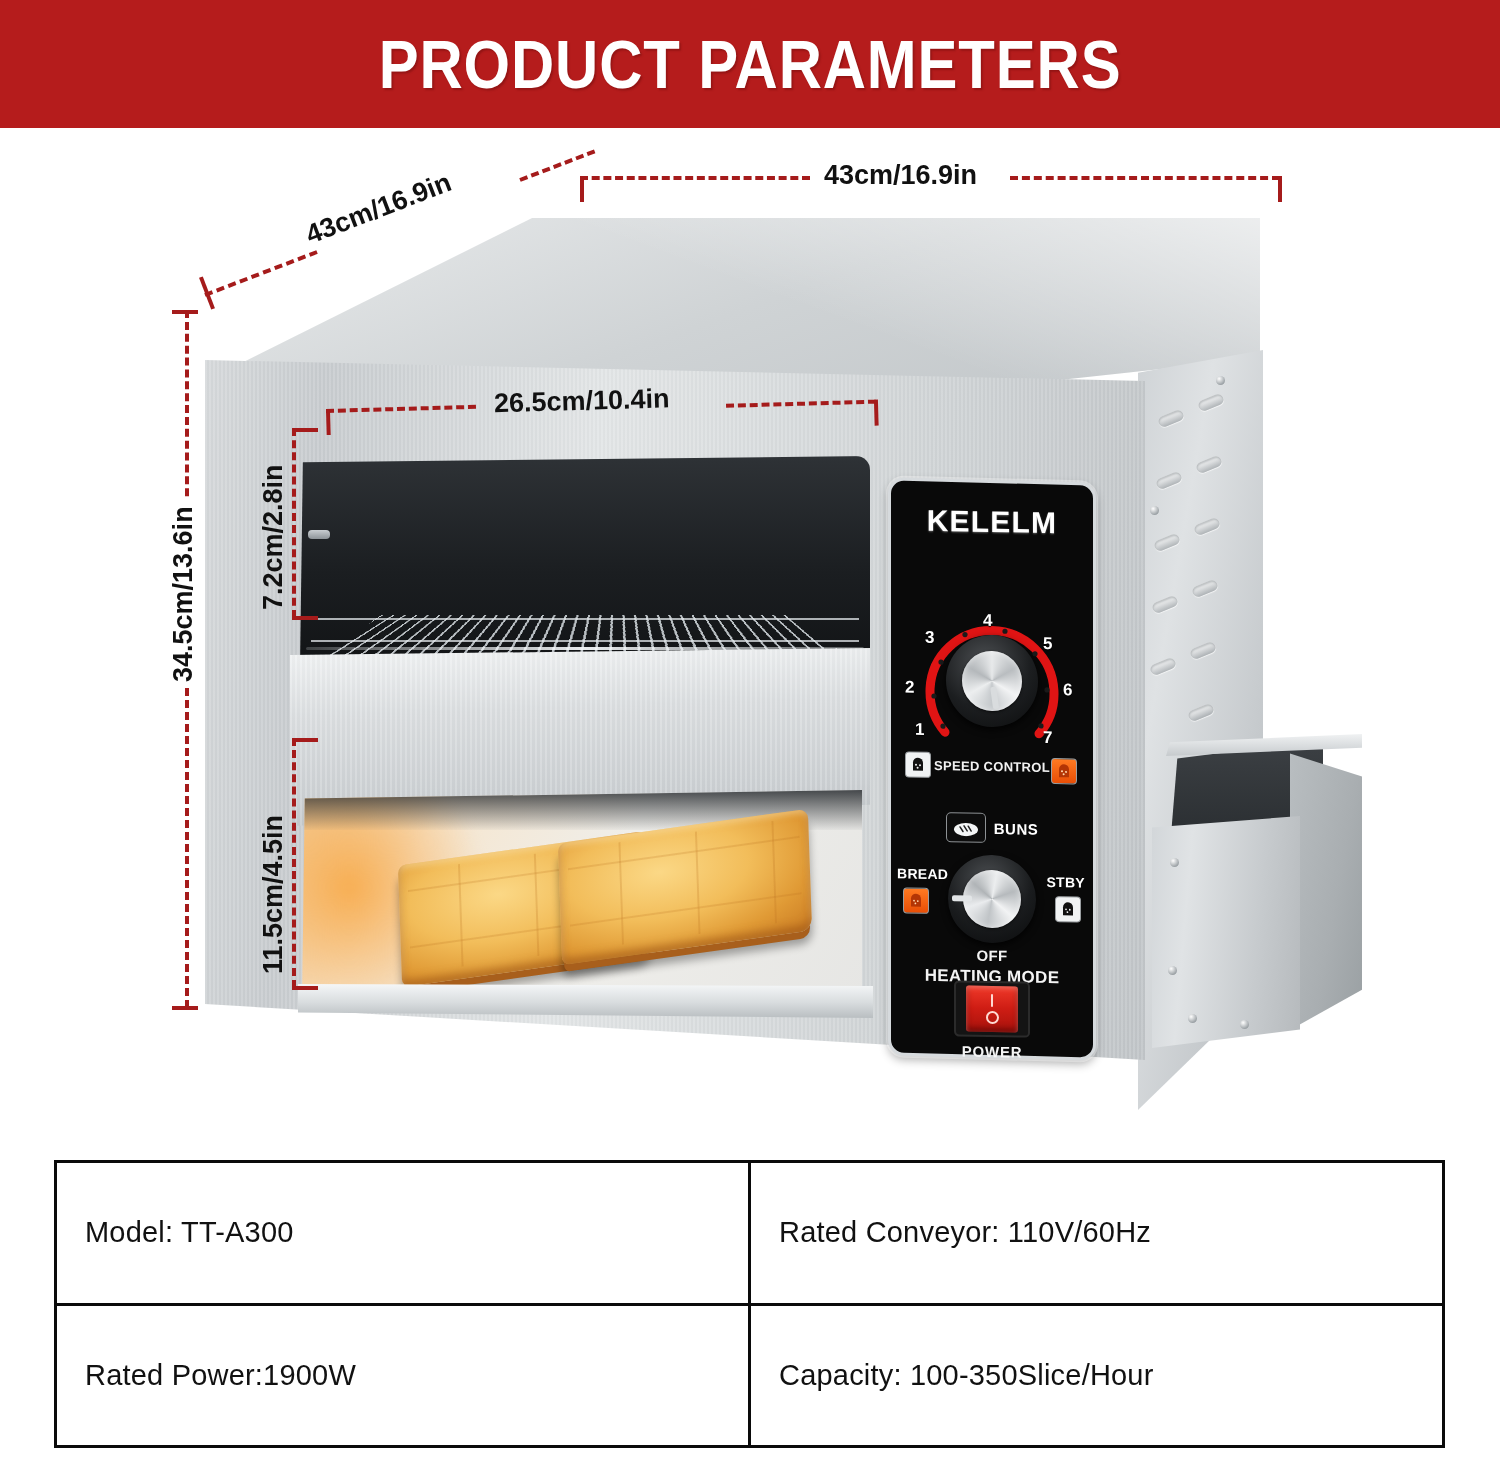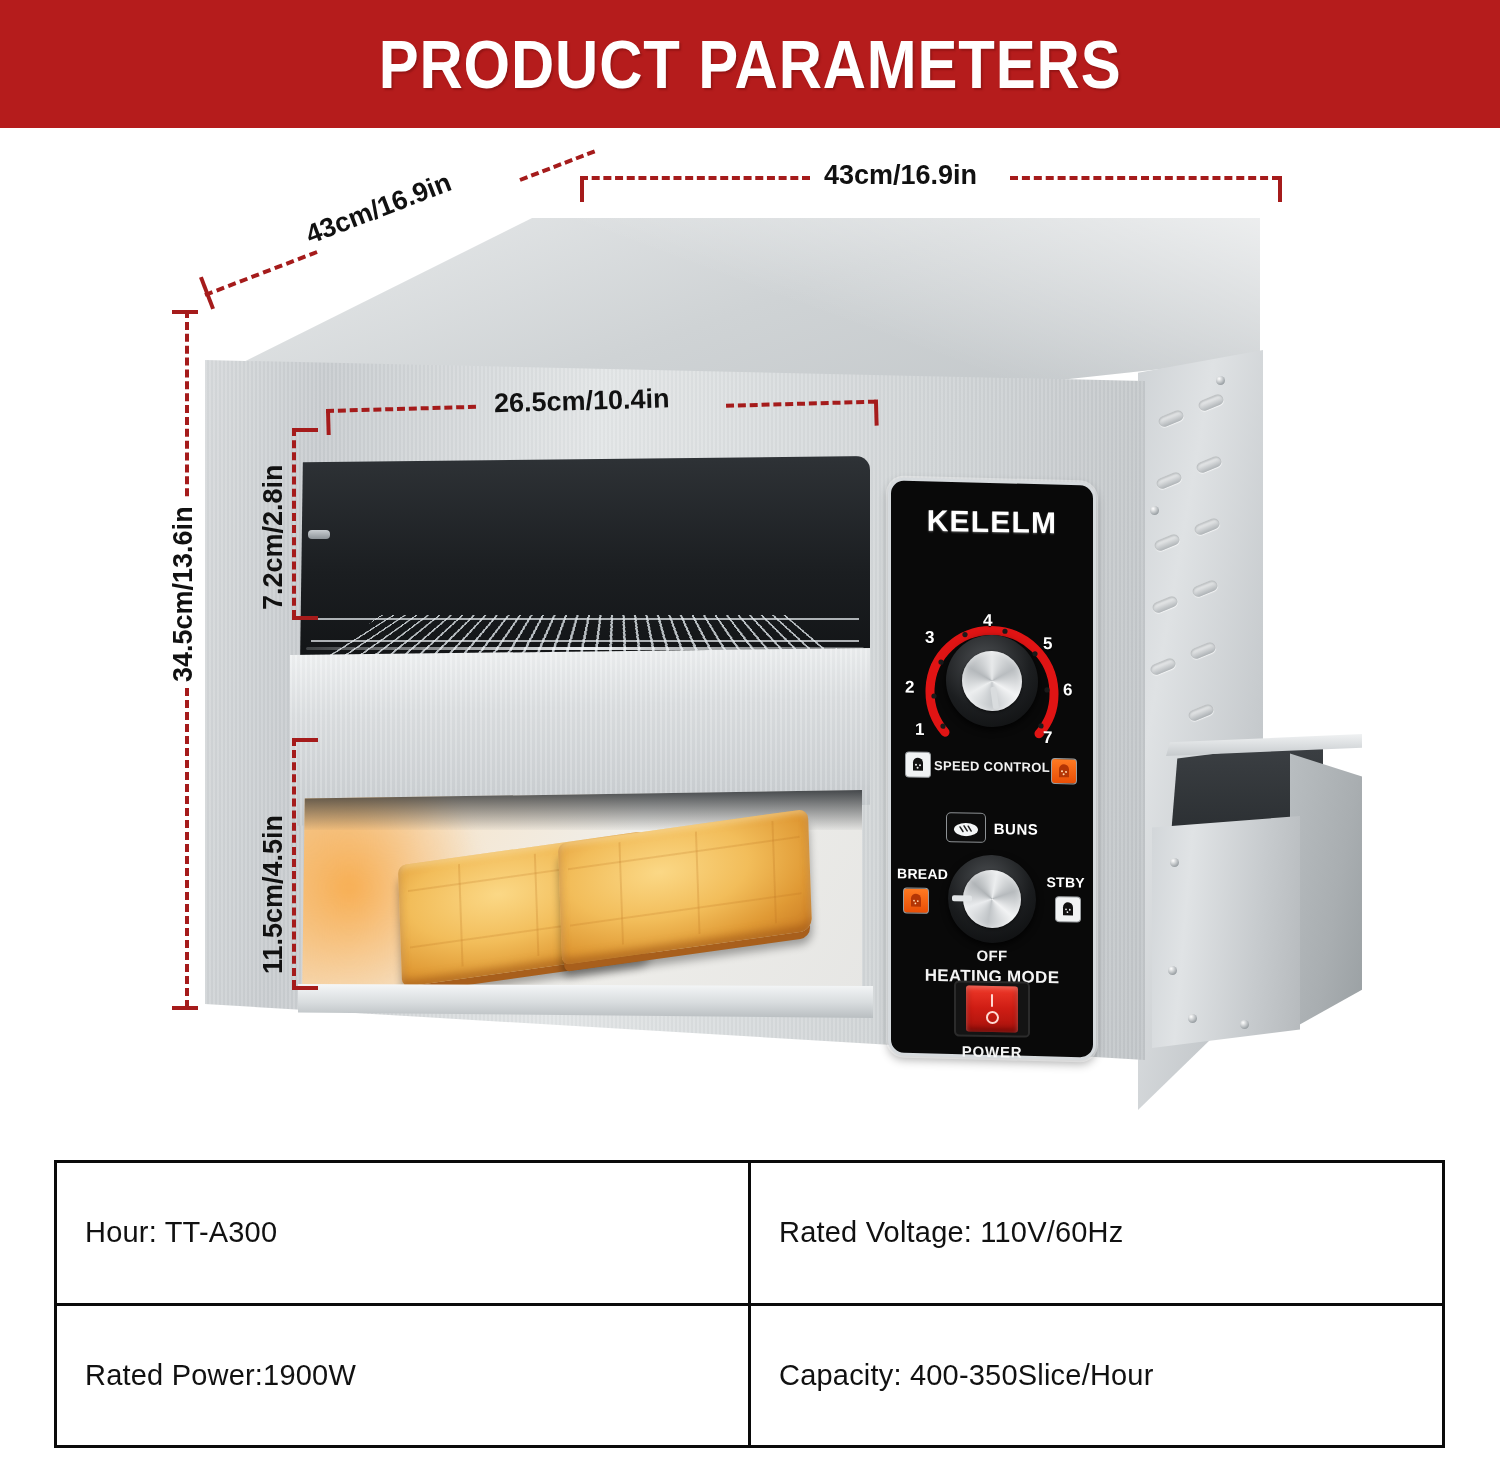--- a/index.html
+++ b/index.html
@@ -561,23 +561,23 @@
       <div class="tick-h" style="left:292px; top:610px;"></div>
       <div class="tick-h" style="left:292px; top:858px;"></div>
       <div class="dim-text on-body rot90" style="left:258px; top:852px;">11.5cm/4.5in</div>
     </div>
 
   </div>
 
   <table class="spec-table">
     <tbody>
     <tr>
-      <td>Hour: TT-A300</td>
-      <td>Rated Voltage: 110V/60Hz</td>
+      <td>Model: TT-A300</td>
+      <td>Rated Conveyor: 110V/60Hz</td>
     </tr>
     <tr>
       <td>Rated Power:1900W</td>
-      <td>Capacity: 400-350Slice/Hour</td>
+      <td>Capacity: 100-350Slice/Hour</td>
     </tr>
   </tbody>
     </table>
 
 </div>
 
 </body></html>

